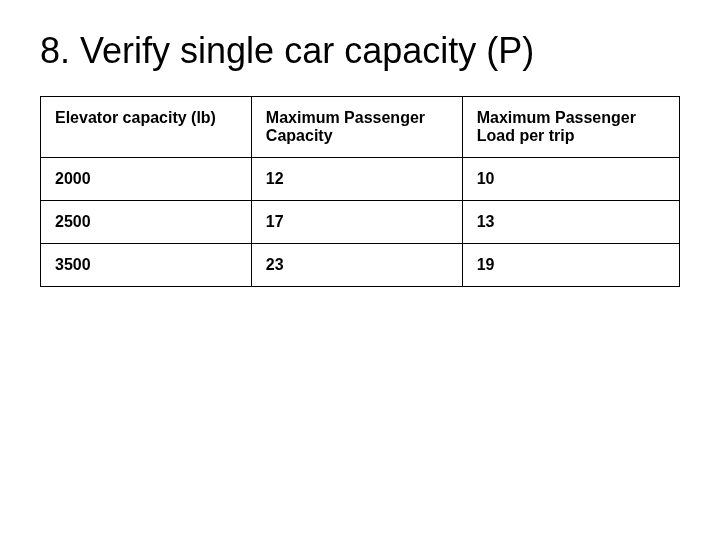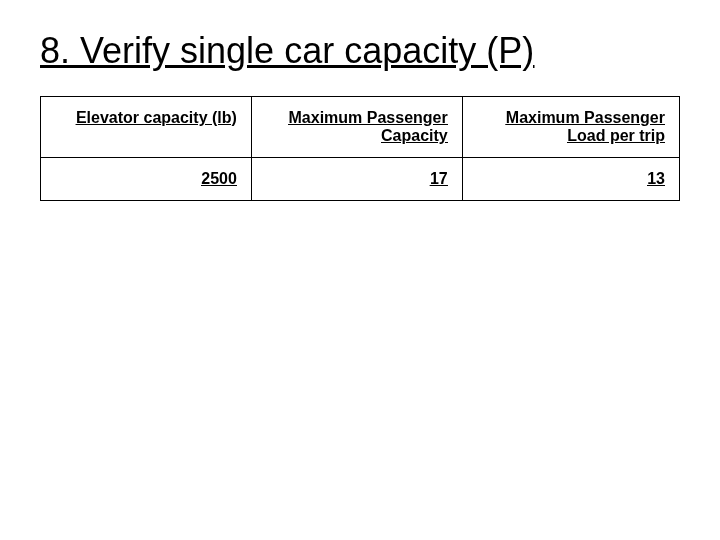--- a/index.html
+++ b/index.html
@@ -1,19 +1,18 @@
 <!DOCTYPE html>
 <html><head>
   <meta charset="utf-8">
   <style>
     * {
       margin: 0;
       padding: 0;
       box-sizing: border-box;
-      text-decoration: underline;
     }
 
     body {
       width: 720px;
       height: 540px;
       background: #ffffff;
       font-family: Arial, sans-serif;
       display: flex;
       flex-direction: column;
       padding: 30px 40px;
@@ -30,21 +29,21 @@
       width: 100%;
       border-collapse: collapse;
       font-size: 16px;
       color: #000000;
     }
 
     .capacity-table th,
     .capacity-table td {
       border: 1.5px solid #000000;
       padding: 12px 14px;
-      text-align: right;
+      text-align: left;
       vertical-align: top;
     }
 
     .capacity-table th {
       font-weight: bold;
       background: #ffffff;
     }
 
     .capacity-table td {
       font-weight: bold;
@@ -72,19 +71,29 @@
     <col>
   </colgroup>
   <thead>
     <tr>
       <th>Elevator capacity (lb)</th>
       <th>Maximum Passenger Capacity</th>
       <th>Maximum Passenger Load per trip</th>
     </tr>
   </thead>
   <tbody id="table-body">
+  <tr>
+        <td>2000</td>
+        <td>12</td>
+        <td>10</td>
+      </tr>
       <tr>
         <td>2500</td>
         <td>17</td>
         <td>13</td>
       </tr>
+      <tr>
+        <td>3500</td>
+        <td>23</td>
+        <td>19</td>
+      </tr>
     </tbody>
 </table>
 
 </body></html>

